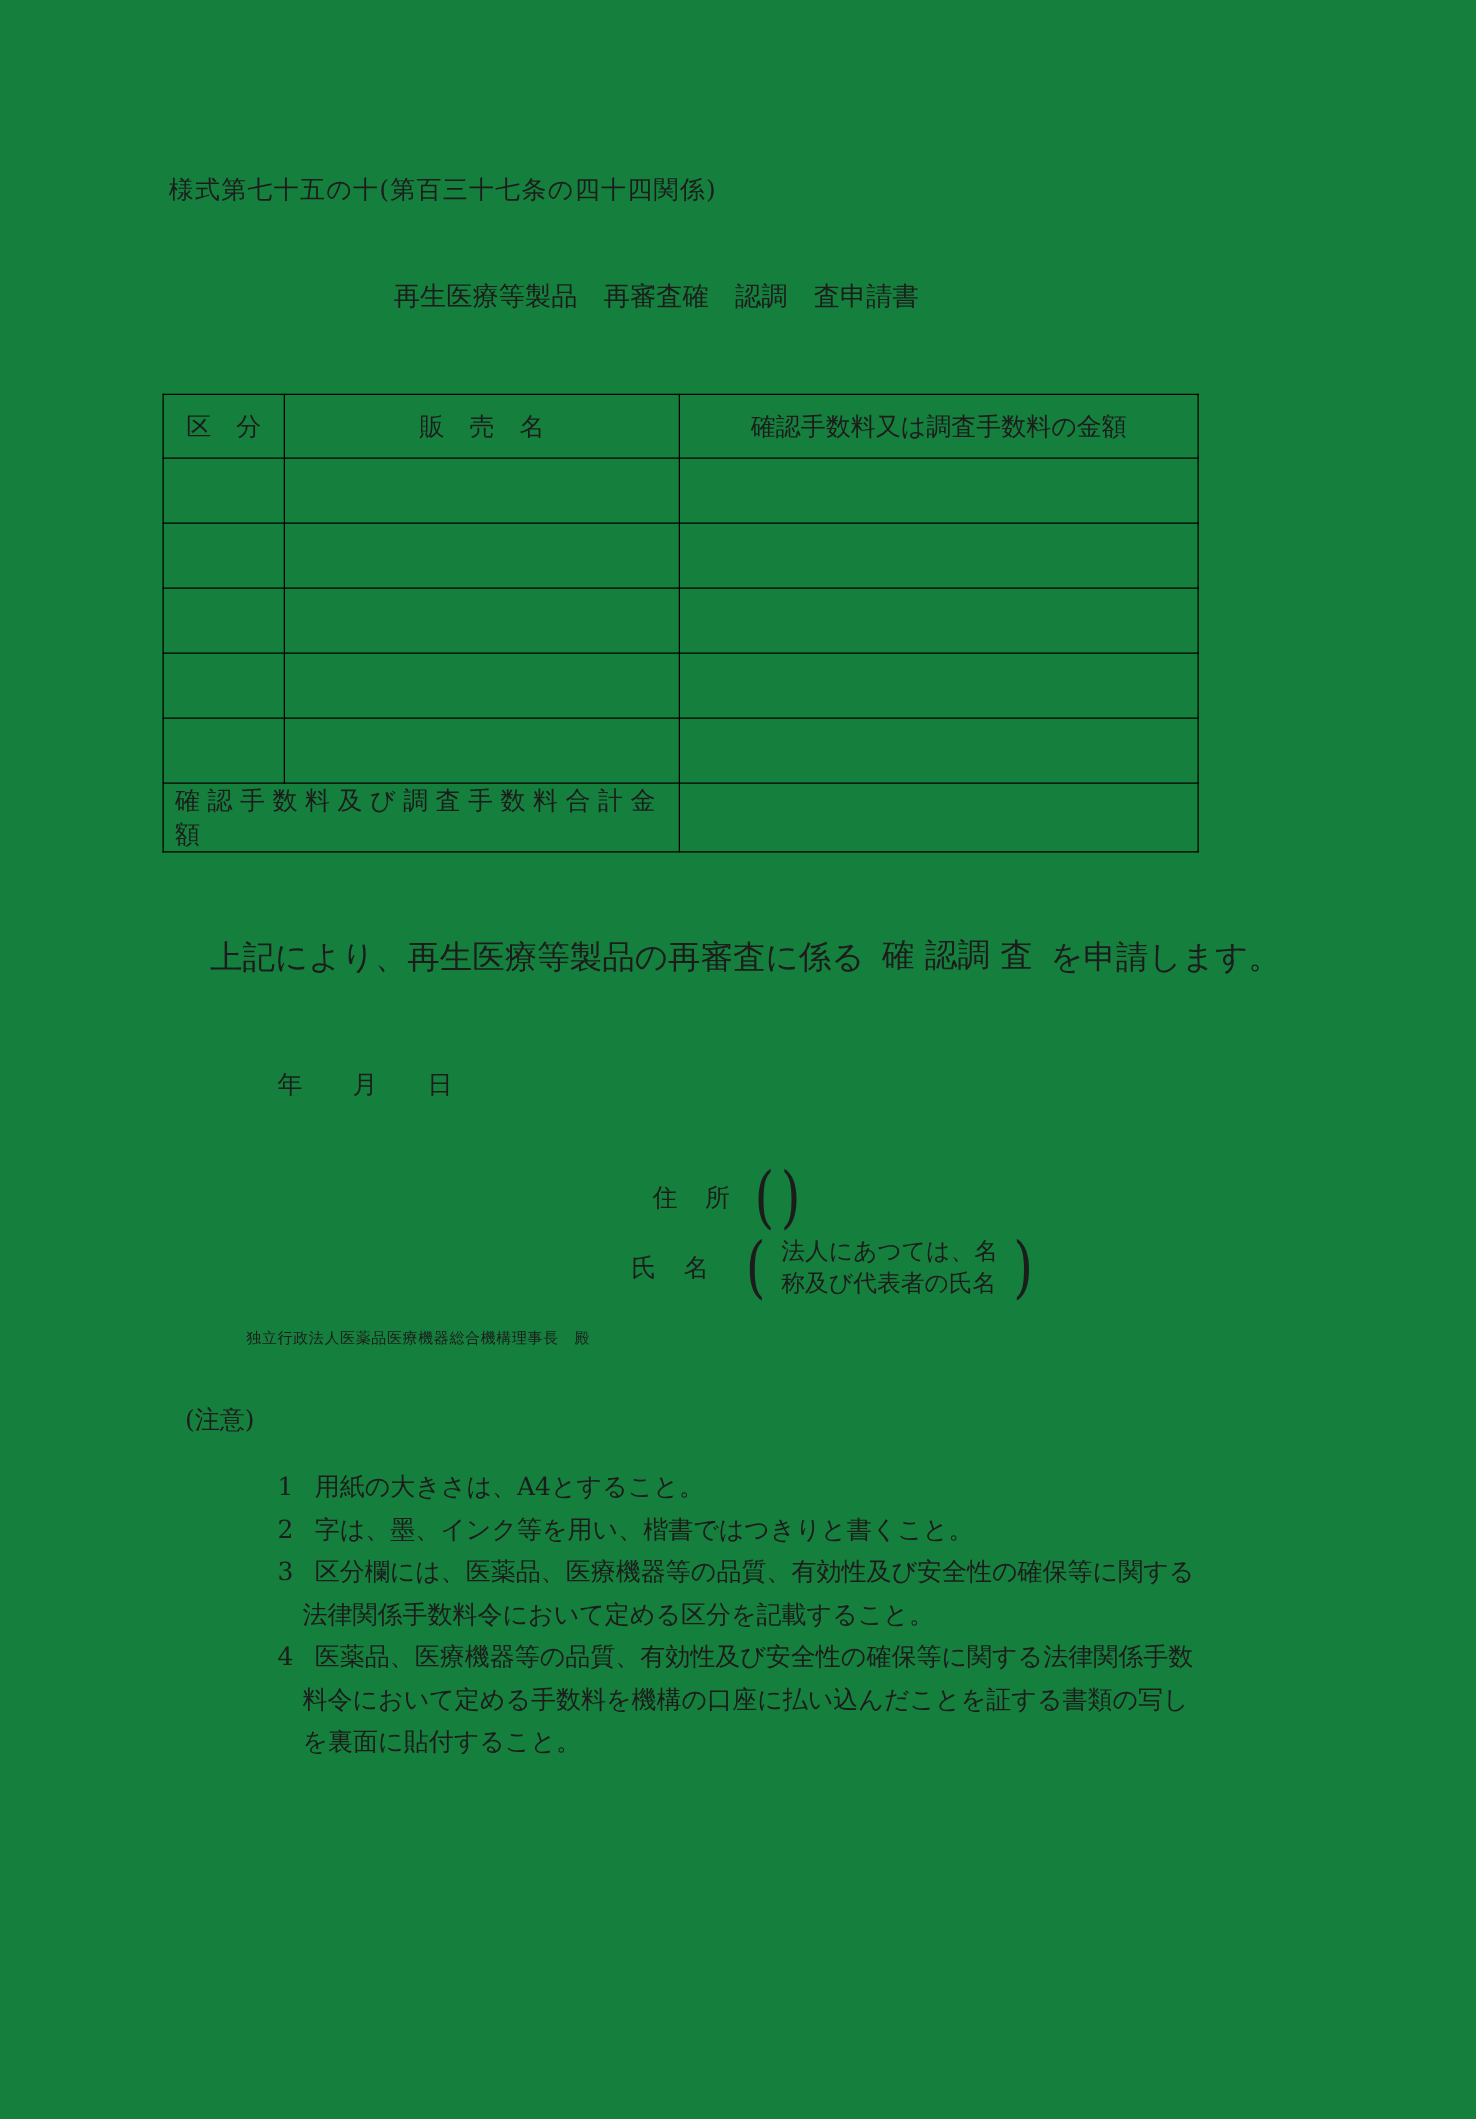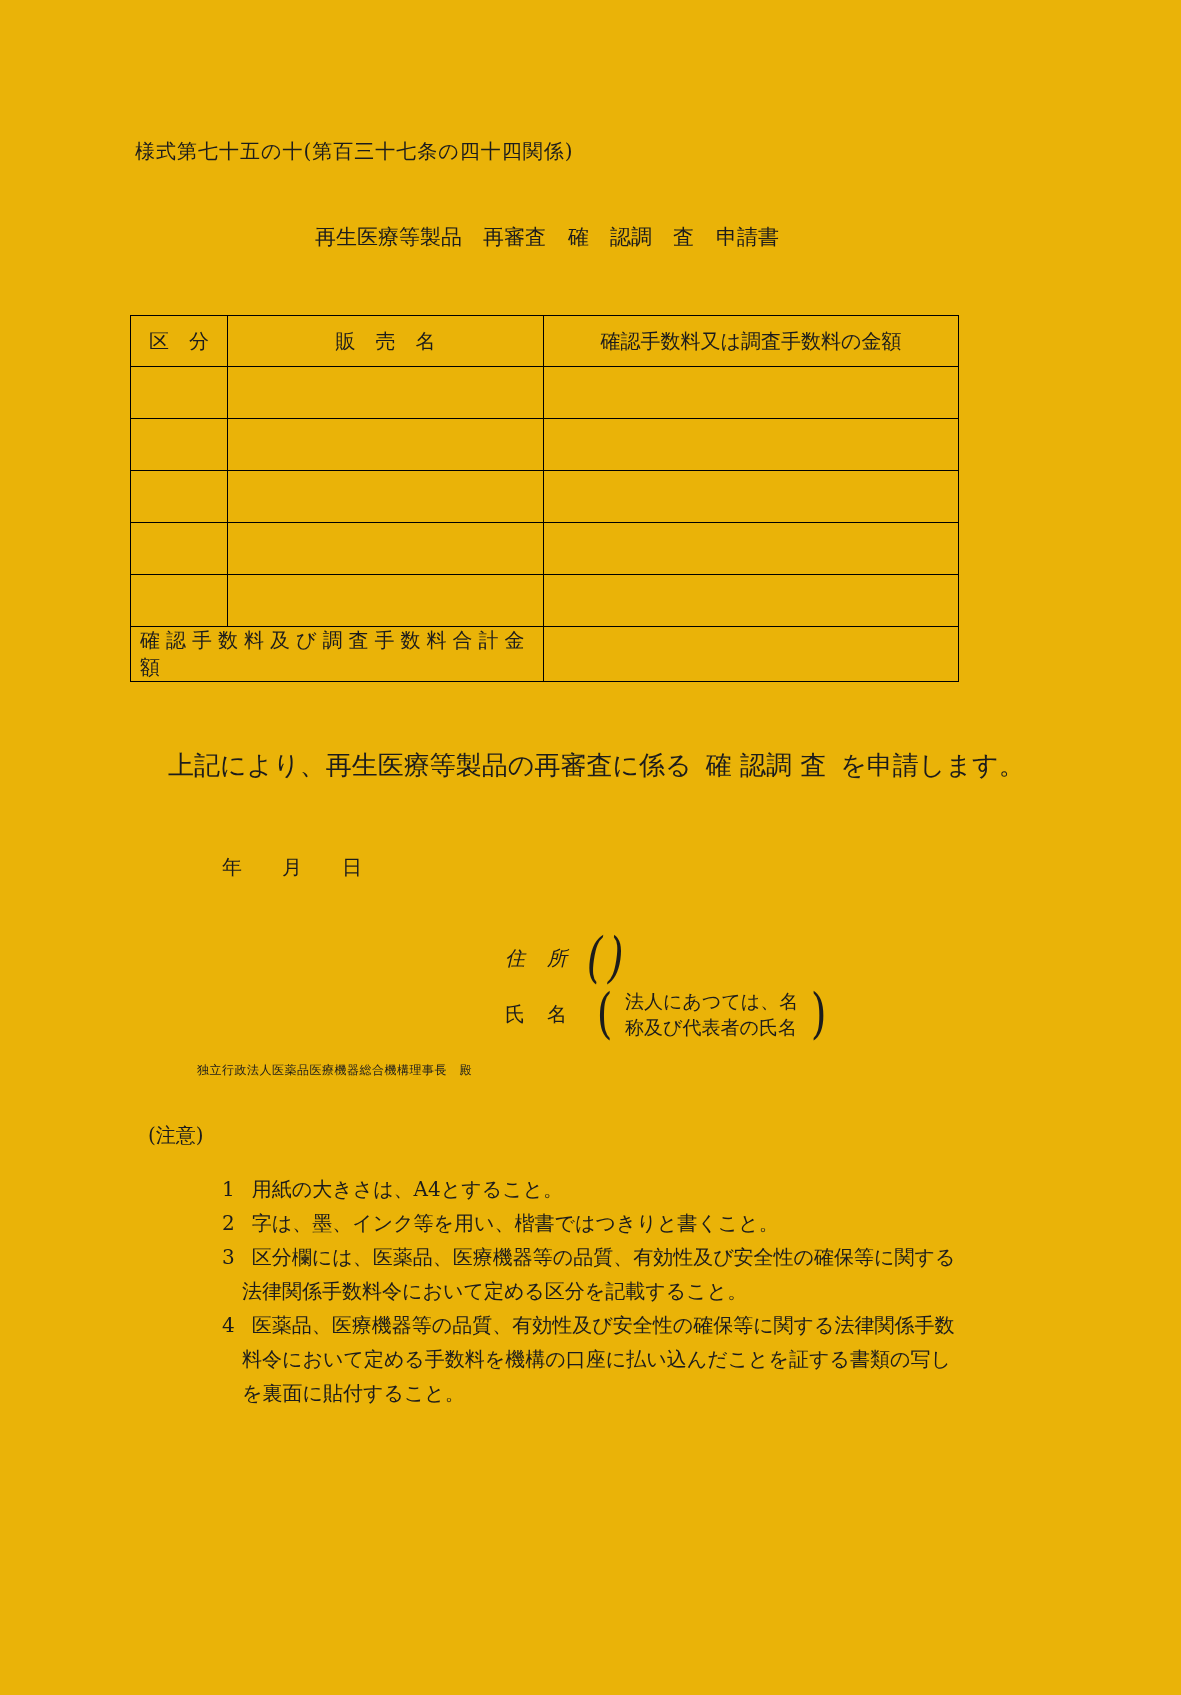--- a/index.html
+++ b/index.html
@@ -1,21 +1,21 @@
 <!DOCTYPE html>
 <html lang="ja"><head>
 <meta charset="utf-8">
 <style>
   * { margin: 0; padding: 0; box-sizing: border-box; }
   html, body { background: #ffffff; }
   .page {
     position: relative;
     width: 1181px;
     height: 1695px;
-    background: #eab308;
+    background: #15803d;
     font-family: "DejaVu Serif", "Liberation Serif", serif;
     color: #1c1c1c;
     font-size: 20px;
     overflow: hidden;
   }
 
   .form-number {
     position: absolute;
     left: 135px;
     top: 138px;
@@ -23,21 +23,20 @@
     letter-spacing: 1px;
   }
 
   .title-row {
     position: absolute;
     left: 315px;
     top: 206px;
     height: 62px;
     display: flex;
     align-items: center;
-    gap: 22px;
     font-size: 21px;
   }
   .stacked {
     display: inline-flex;
     flex-direction: row;
     text-align: center;
   }
   .title-row .stacked span { line-height: 29px; }
 
   table.fee-table {
@@ -98,21 +97,21 @@
     flex-direction: column;
     font-size: 19px;
   }
   .paren-lines span { line-height: 26px; }
   .big-paren {
     font-size: 54px;
     line-height: 52px;
     font-weight: 300;
     transform: scaleX(0.75);
   }
-  .addr-block { left: 505px; top: 932px; font-style: italic; }
+  .addr-block { left: 522px; top: 932px; }
   .name-block { left: 505px; top: 988px; gap: 10px; }
 
   .recipient {
     position: absolute;
     left: 197px;
     top: 1062px;
     font-size: 12px;
     letter-spacing: 0.5px;
   }
 

